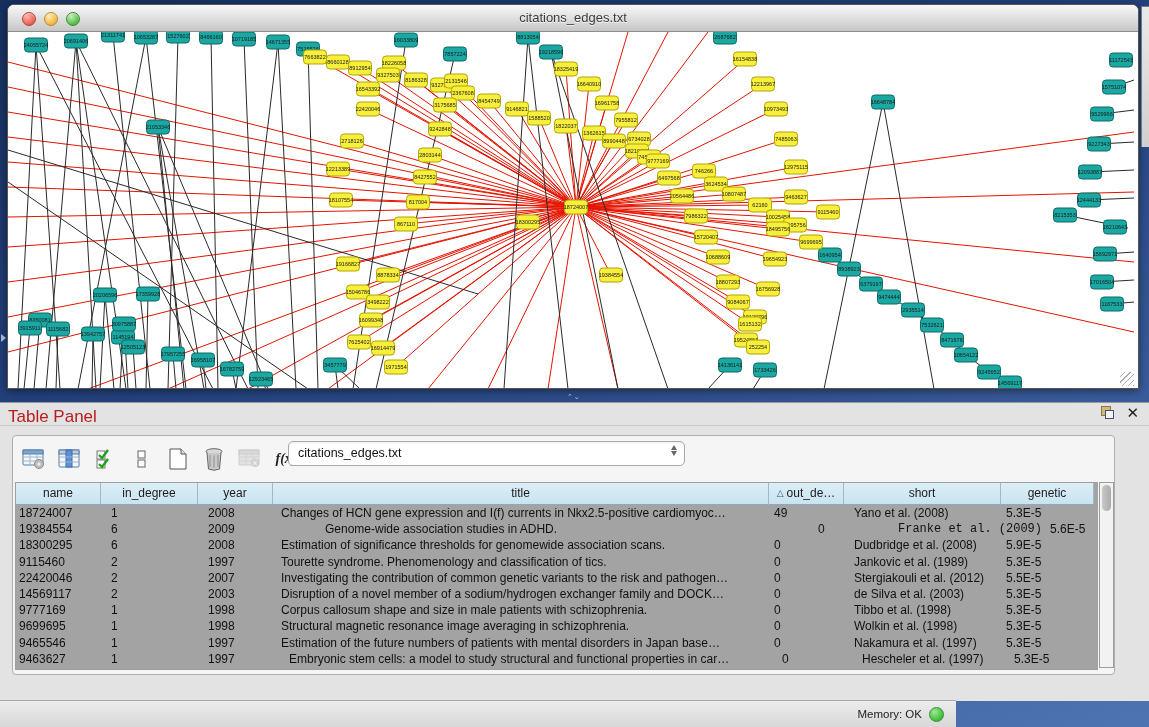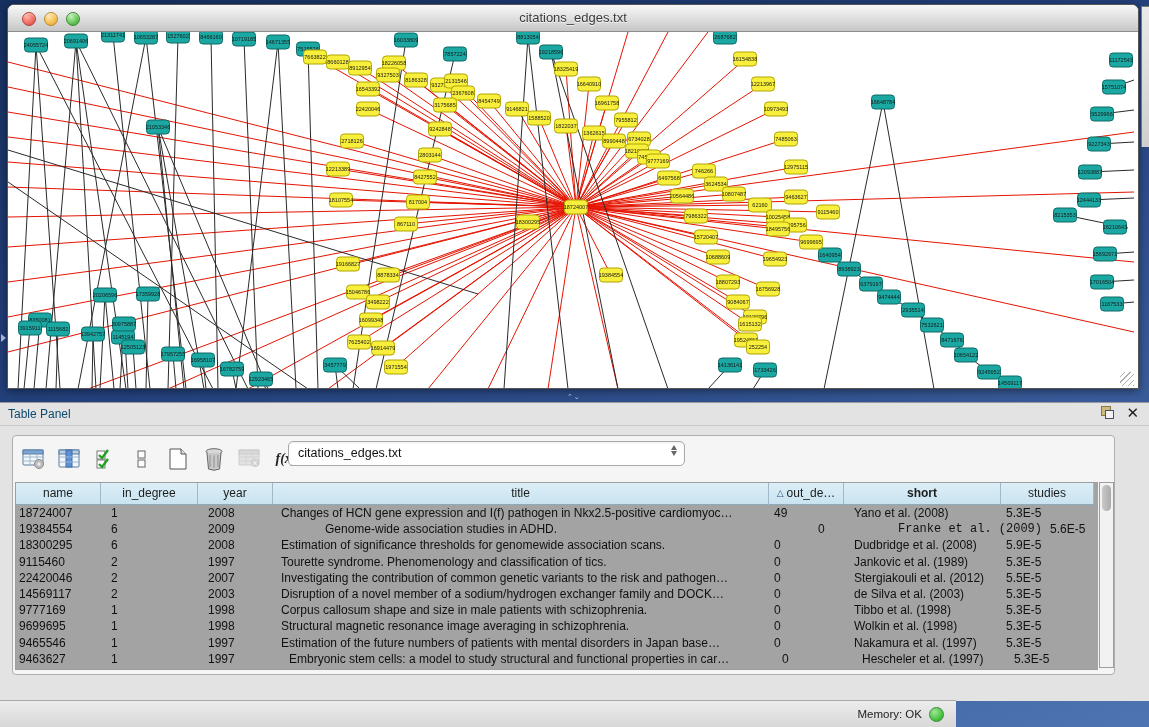--- a/index.html
+++ b/index.html
@@ -27,21 +27,21 @@
     background:repeating-linear-gradient(135deg,transparent 0 3px,#9a9a9a 3px 4px);opacity:.8;}
   .right-sliver{position:absolute;left:1141px;top:6px;width:8px;height:140px;
     background:linear-gradient(#e9e9e9,#cfcfcf);border-left:1px solid #777;border-top:1px solid #777;}
   .hidden-panel-arrow{position:absolute;left:1px;top:334px;width:0;height:0;
     border-top:4px solid transparent;border-bottom:4px solid transparent;border-left:5px solid #c8d2e6;opacity:.8;}
   .splitter-handle{position:absolute;left:567px;top:393px;font-size:7px;color:#bcc6da;letter-spacing:1px;}
   
   .table-panel{position:absolute;left:0;top:402px;width:1149px;height:298px;
     background:#e3e3e3;border-top:1px solid #97979c;}
   .panel-header{position:relative;height:22px;border-bottom:1px solid #cacaca;}
-  .panel-title{position:absolute;left:8px;top:4px;font-size:12px;color:#0c4a6e;}
+  .panel-title{position:absolute;left:8px;top:4px;font-size:17px;color:#b91c1c;}
   .panel-header-icons{position:absolute;right:10px;top:3px;display:flex;gap:12px;align-items:center;}
   .float-icon{width:13px;height:13px;position:relative;}
   .float-icon .sq1{position:absolute;left:0;top:0;width:8px;height:8px;border:1px solid #8b7a44;background:#cbb97e;}
   .float-icon .sq2{position:absolute;right:0;bottom:0;width:7px;height:7px;border:1px solid #45506e;background:#f2f2f2;}
   .close-icon{font-size:15px;font-weight:bold;color:#1c1c1c;line-height:13px;}
   .panel-body{position:absolute;left:12px;top:32px;width:1101px;height:238px;
     background:#f5f5f5;border:1px solid #aeaeae;border-radius:4px;}
   .toolbar{position:absolute;left:6px;top:6px;height:34px;display:flex;align-items:center;gap:6px;}
   .tool-btn{width:30px;height:30px;border:none;background:transparent;display:flex;
     align-items:center;justify-content:center;padding:0;}
@@ -867,29 +867,29 @@
       </span>
     </div>
 
     <div class="grid">
       <div class="grid-header" id="grid-header">
           <div class="hc" style="width: 85px;">name</div>
           <div class="hc" style="width: 97px;">in_degree</div>
           <div class="hc" style="width: 75px;">year</div>
           <div class="hc" style="width: 496px;">title</div>
           <div class="hc" style="width: 75px;"><span class="sort-tri">△</span>out_de…</div>
-          <div class="hc" style="width: 157px; font-weight: bold;">short</div>
-          <div class="hc" style="width: 93px;">studies</div>
+          <div class="hc" style="width: 157px;">short</div>
+          <div class="hc" style="width: 93px;">genetic</div>
         </div>
       <div id="grid-rows">
           <div class="grid-row">
             <div class="c" style="width: 85px; padding-left: 3px;">18724007</div>
             <div class="c" style="width: 97px; padding-left: 10px;">1</div>
             <div class="c" style="width: 75px; padding-left: 10px;">2008</div>
-            <div class="c" style="width: 496px; padding-left: 8px;">Changes of HCN gene expression and I(f) pathogen in Nkx2.5-positive cardiomyoc…</div>
+            <div class="c" style="width: 496px; padding-left: 8px;">Changes of HCN gene expression and I(f) currents in Nkx2.5-positive cardiomyoc…</div>
             <div class="c" style="width: 75px; padding-left: 5px;">49</div>
             <div class="c" style="width: 157px; padding-left: 10px;">Yano et al. (2008)</div>
             <div class="c" style="width: 93px; padding-left: 5px;">5.3E-5</div>
           </div>
           <div class="grid-row">
             <div class="c" style="width: 85px; padding-left: 3px;">19384554</div>
             <div class="c" style="width: 97px; padding-left: 10px;">6</div>
             <div class="c" style="width: 75px; padding-left: 10px;">2009</div>
             <div class="c" style="width: 496px; padding-left: 8px; margin-left: 44px;">Genome-wide association studies in ADHD.</div>
             <div class="c" style="width: 75px; padding-left: 5px;">0</div>

